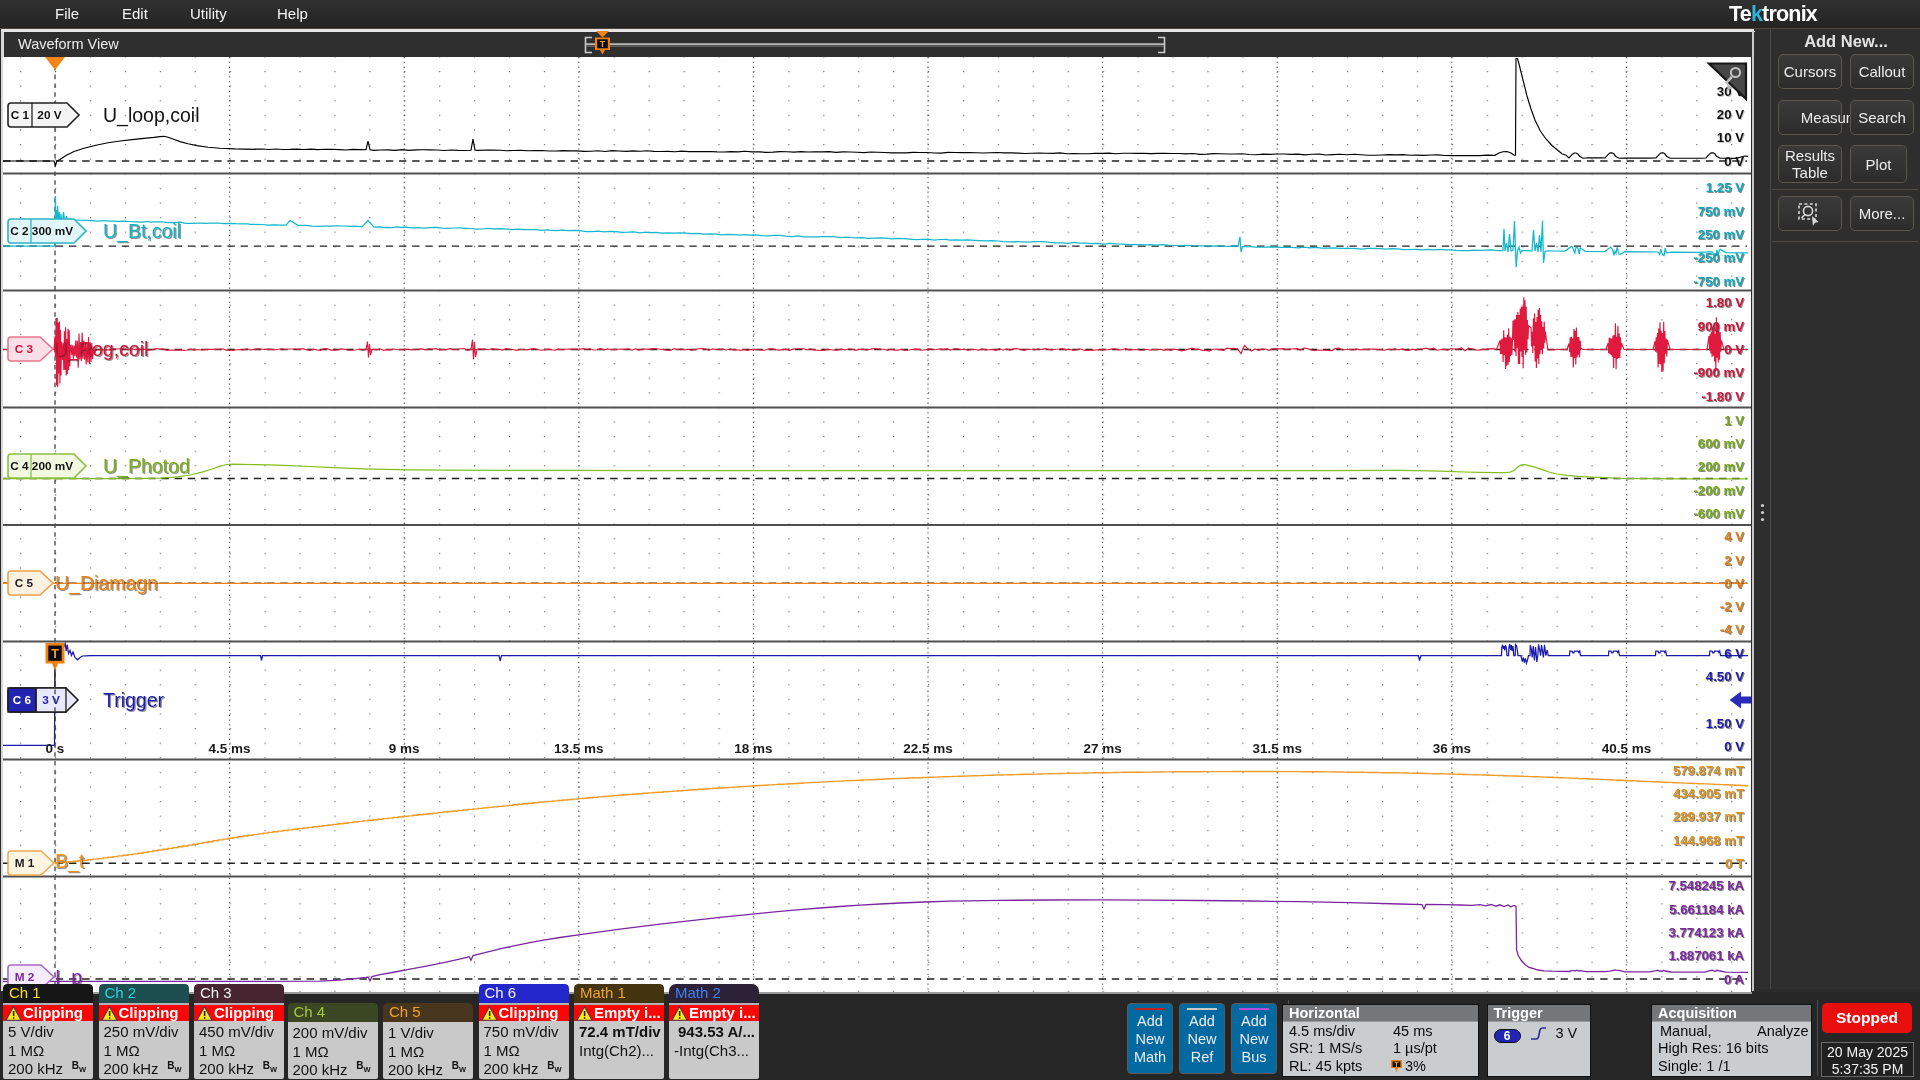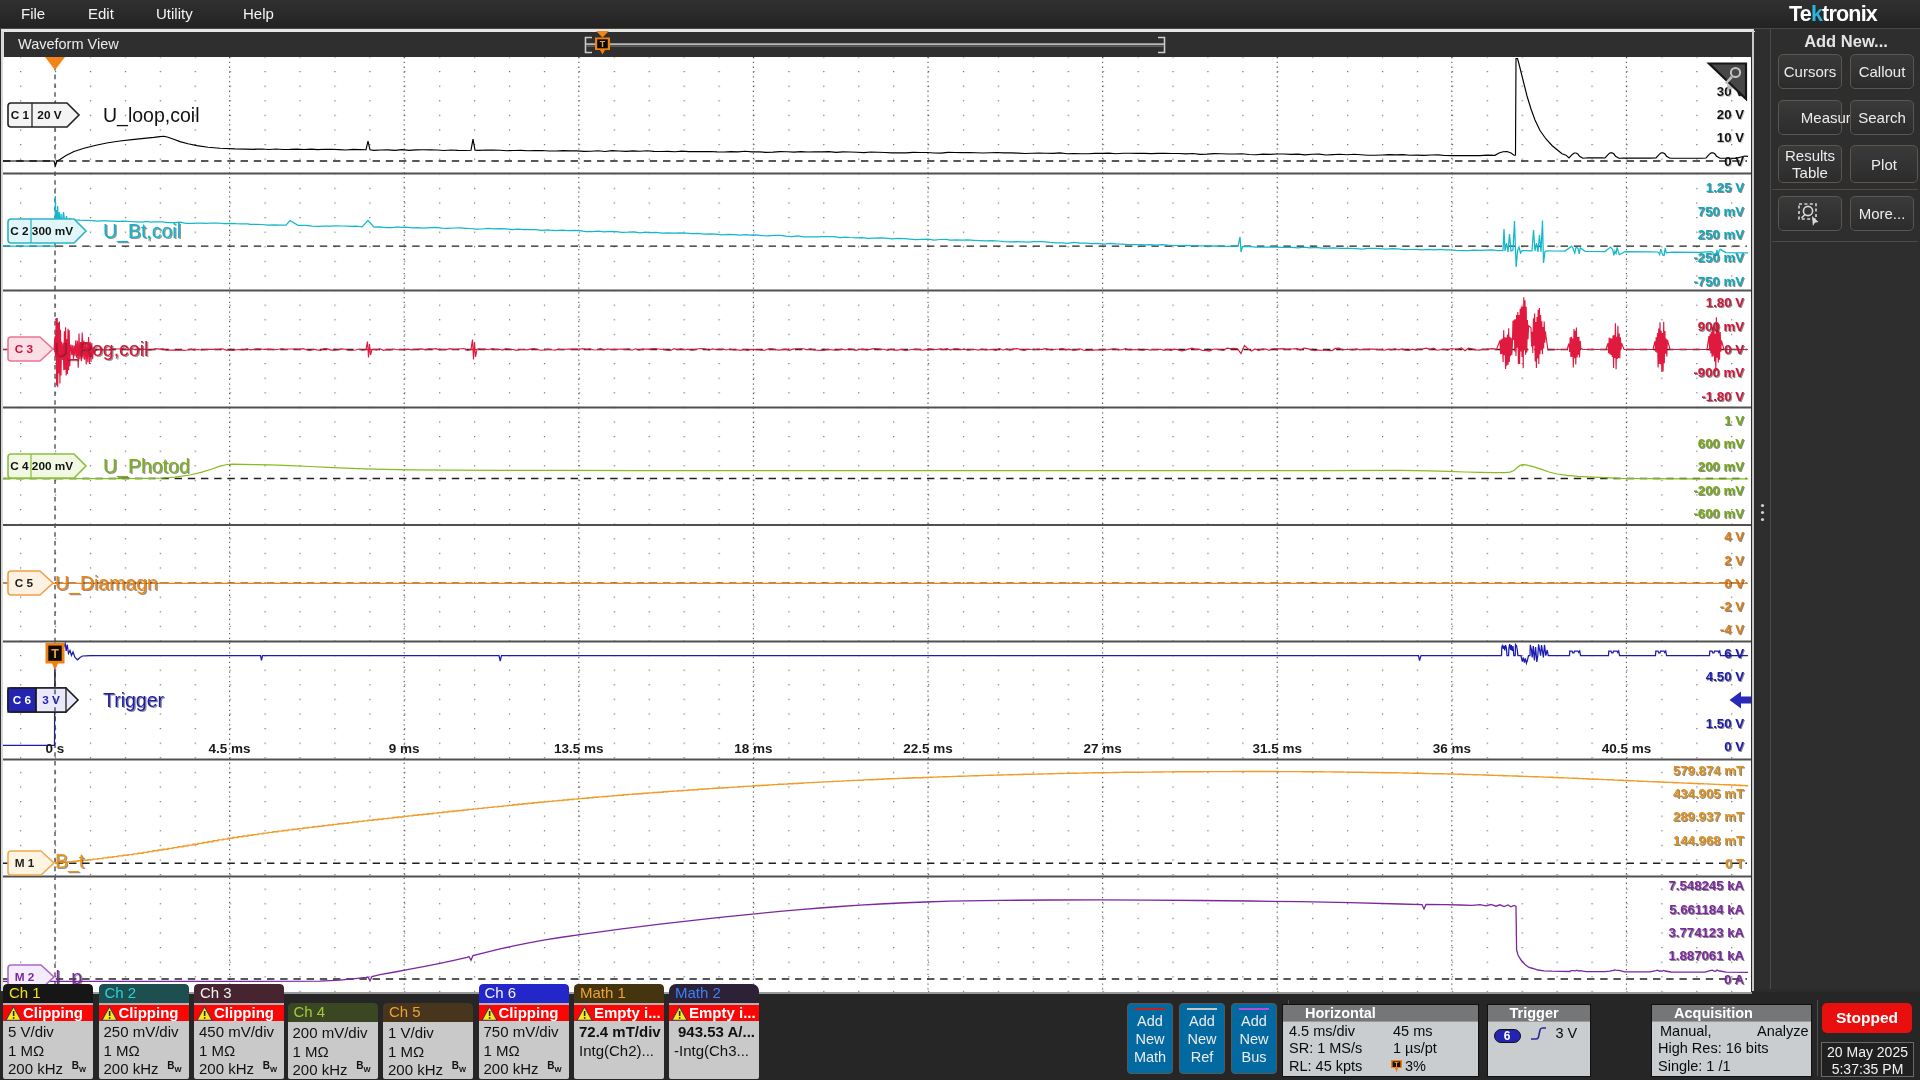--- a/index.html
+++ b/index.html
@@ -1,45 +1,45 @@
 <!DOCTYPE html>
 <html><head><meta charset="utf-8"><title>scope</title>
 <style>
 *{margin:0;padding:0;box-sizing:border-box;}
 html,body{width:1920px;height:1080px;overflow:hidden;background:#262626;font-family:"Liberation Sans",sans-serif;}
 #page{position:relative;width:1920px;height:1080px;background:#2b2b2b;}
 
 #menubar{position:absolute;left:0;top:0;width:1920px;height:29px;background:linear-gradient(#313131,#232323);border-bottom:1px solid #4c463c;}
-.menuitem{position:absolute;top:5px;font-size:15px;color:#f4f4f4;}
+.menuitem{position:absolute;top:5px;font-size:15px;color:#f4f4f4;margin-left:34px;}
 
 #winhead{position:absolute;left:3px;top:31px;width:1752px;height:26px;background:#2f2f2f;border-top:1px solid #e8e8e8;border-left:1px solid #dcdcdc;}
 #winhead .title{position:absolute;left:14px;top:4px;font-size:14.5px;color:#ececec;}
 
 #rpanel{position:absolute;left:1755px;top:29px;width:165px;height:960px;background:#2e2e2e;}
 #rpanel .vline{position:absolute;left:15px;top:0;width:1px;height:960px;background:#4a4a4a;}
-#logo{position:absolute;left:1789px;top:2px;width:130px;height:24px;color:#fff;font-size:21.5px;font-weight:bold;letter-spacing:-0.8px;}
+#logo{position:absolute;left:1729px;top:2px;width:130px;height:24px;color:#fff;font-size:21.5px;font-weight:bold;letter-spacing:-0.8px;}
 #addnew{position:absolute;left:24px;top:3px;width:134px;text-align:center;font-size:16.5px;font-weight:bold;color:#e4e4e4;}
 .pbtn{position:absolute;background:linear-gradient(#3a3a3a,#2c2c2c);border:1px solid #5c564c;border-radius:5px;color:#ececec;font-size:15px;display:flex;align-items:center;justify-content:center;text-align:center;line-height:17px;}
 .hdiv{position:absolute;left:17px;width:146px;height:1px;background:#504a42;}
 
 #bottombar{position:absolute;left:0;top:992px;width:1920px;height:88px;background:#262626;z-index:10;}
 #plotedge{position:absolute;left:3px;top:0px;width:1749px;height:2px;background:#9a9a9a;z-index:11;}
 .chbadge{position:absolute;width:90px;border-radius:4px 4px 2px 2px;overflow:hidden;z-index:12;}
 .chhead{height:19px;font-size:15px;font-weight:normal;padding:0 0 0 6px;border-radius:4px 4px 0 0;}
 .chclip{height:18px;background:#fb0505;border-top:2px solid #b2b2b2;color:#fff;font-size:15px;font-weight:bold;padding:0 0 0 2px;display:flex;align-items:center;}
 .chbody{background:#c9c9c9;color:#111;font-size:15px;padding:2px 0 0 5px;position:relative;}
 .chbody .r{height:18.7px;white-space:nowrap;}
 .bw{position:absolute;right:7px;bottom:5px;font-size:10px;font-weight:bold;color:#111;}
 .bw sub{font-size:7.5px;}
 .warntri{width:17px;height:15px;margin-right:1px;flex:0 0 auto;}
 
 .addbtn{position:absolute;top:11px;width:46px;height:71px;background:#0369a1;border:1px solid #585858;border-radius:4px;color:#ececec;font-size:14.5px;text-align:center;line-height:18px;padding-top:8px;z-index:12;}
 .addbtn .topline{position:absolute;left:7px;top:4px;width:30px;height:2px;}
 .panel{position:absolute;top:12px;height:73px;border:1px solid #111;background:#c9cdd0;z-index:12;}
-.panel .phead{height:17px;background:#747678;color:#fff;font-size:14.5px;font-weight:bold;padding:0 0 0 22px;line-height:17px;border-bottom:1px solid #9a9a9a;}
+.panel .phead{height:17px;background:#747678;color:#fff;font-size:14.5px;font-weight:bold;padding:0 0 0 6px;line-height:17px;border-bottom:1px solid #9a9a9a;}
 .panel .prow{position:relative;height:17.4px;font-size:14.5px;color:#0a0a0a;padding-left:6px;white-space:nowrap;}
 .pcol2{position:absolute;left:110px;top:0;}
 #stopped{position:absolute;left:1822px;top:11px;width:90px;height:30px;background:#e90f0f;border-radius:5px;color:#fff;font-weight:bold;font-size:15.5px;text-align:center;line-height:30px;z-index:12;}
 #datebox{position:absolute;left:1821px;top:50px;width:93px;height:35px;background:#202020;border:1px solid #6a6a6a;color:#f2f2f2;font-size:14px;text-align:center;line-height:17px;padding-top:1px;z-index:12;}
 .vsep{position:absolute;top:8px;width:1px;height:76px;background:#4e4e4e;z-index:12;}
 svg#plot{position:absolute;left:0;top:0;z-index:5;}
 </style></head><body>
 <div id="page">
 <div id="menubar">
       <span class="menuitem" style="left:21px;">File</span>
@@ -55,21 +55,21 @@
     <div style="position:absolute;left:1px;top:29px;width:1753px;height:2px;background:#e4e4e4;z-index:6;"></div>
     <div style="position:absolute;left:1752px;top:31px;width:2px;height:960px;background:#c8c8c8;z-index:6;"></div>
     <div id="rpanel">
       <div class="vline"></div>
       <div id="addnew">Add New...</div>
       <div class="pbtn" style="left:23px;top:25px;width:64px;height:35px;">Cursors</div>
       <div class="pbtn" style="left:95px;top:25px;width:64px;height:35px;">Callout</div>
       <div class="pbtn" style="left:23px;top:71px;width:64px;height:35px;padding-left:40px;">Measure</div>
       <div class="pbtn" style="left:95px;top:71px;width:64px;height:35px;">Search</div>
       <div class="pbtn" style="left:23px;top:116px;width:64px;height:38px;">Results<br>Table</div>
-      <div class="pbtn" style="left:95px;top:116px;width:68px;height:38px;">Plot</div>
+      <div class="pbtn" style="left:95px;top:116px;width:57px;height:38px;">Plot</div>
       <div class="hdiv" style="top:160px;"></div>
       <div class="pbtn" style="left:23px;top:167px;width:64px;height:35px;">
         <svg width="30" height="26" viewBox="0 0 30 26">
           <g stroke="#d8d8d8" stroke-width="1.6" fill="none">
             <rect x="4" y="3" width="17" height="15" stroke-dasharray="3 2.4"></rect>
             <circle cx="13" cy="10" r="4.6"></circle>
             <line x1="10" y1="13.5" x2="6.5" y2="17"></line>
           </g>
           <path d="M17,15 l6.5,6 -3.6,0.8 -2,3.2 Z" fill="#d8d8d8"></path>
         </svg>

